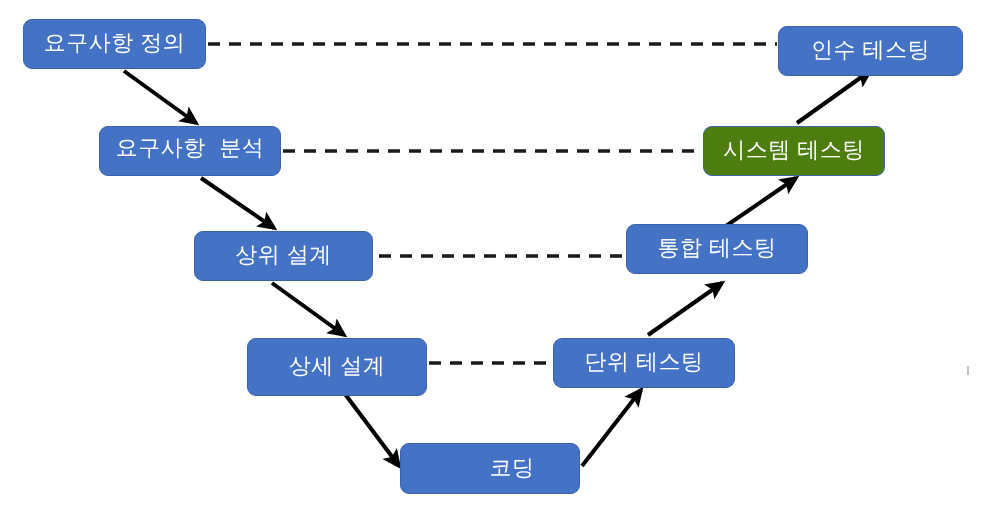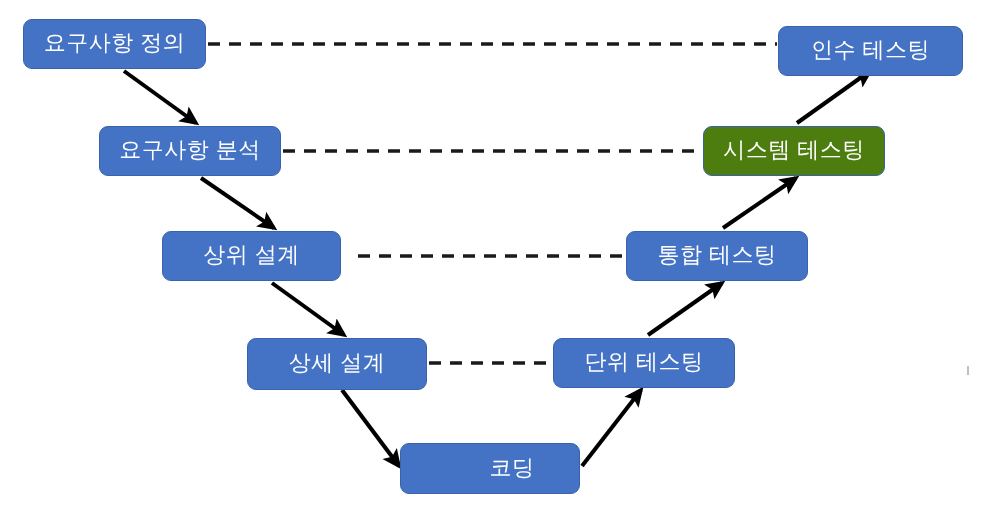--- a/index.html
+++ b/index.html
@@ -77,36 +77,36 @@
         <line x1="283" y1="151" x2="701" y2="151" stroke="#1A1A1A" stroke-width="3.5" stroke-dasharray="12 9"></line>
         <line x1="358" y1="256" x2="624" y2="256" stroke="#1A1A1A" stroke-width="3.5" stroke-dasharray="12 9"></line>
         <line x1="429" y1="363" x2="551" y2="363" stroke="#1A1A1A" stroke-width="3.5" stroke-dasharray="12 9"></line>
       </g>
   </svg>
 
   <div id="nodes-layer">
       <div class="node" style="left: 23px; top: 19px; width: 183px; height: 50px; background: rgb(68, 114, 196); border-color: rgb(58, 98, 171); color: rgb(255, 255, 255);">
         <span class="node-label">요구사항 정의</span>
       </div>
-      <div class="node" style="left: 99px; top: 126px; width: 182px; height: 50px; background: rgb(68, 114, 196); border-color: rgb(58, 98, 171); color: rgb(255, 255, 255);">
+      <div class="node" style="left: 99px; top: 126px; width: 182px; height: 50px; background: rgb(68, 114, 196); border-color: rgb(58, 98, 171); color: rgb(255, 255, 255); font-family: Liberation Mono, monospace;">
         <span class="node-label">요구사항 분석</span>
       </div>
-      <div class="node" style="left: 162px; top: 231px; width: 179px; height: 50px; background: rgb(68, 114, 196); border-color: rgb(58, 98, 171); color: rgb(255, 255, 255);">
+      <div class="node" style="left: 194px; top: 231px; width: 179px; height: 50px; background: rgb(68, 114, 196); border-color: rgb(58, 98, 171); color: rgb(255, 255, 255);">
         <span class="node-label">상위 설계</span>
       </div>
-      <div class="node" style="left: 247px; top: 338px; width: 180px; height: 52px; background: rgb(68, 114, 196); border-color: rgb(58, 98, 171); color: rgb(255, 255, 255);">
+      <div class="node" style="left: 247px; top: 338px; width: 180px; height: 58px; background: rgb(68, 114, 196); border-color: rgb(58, 98, 171); color: rgb(255, 255, 255);">
         <span class="node-label">상세 설계</span>
       </div>
       <div class="node" style="left: 400px; top: 443px; width: 180px; height: 51px; background: rgb(68, 114, 196); border-color: rgb(58, 98, 171); color: rgb(255, 255, 255); padding-left: 44px;">
         <span class="node-label">코딩</span>
       </div>
       <div class="node" style="left: 553px; top: 338px; width: 182px; height: 50px; background: rgb(68, 114, 196); border-color: rgb(58, 98, 171); color: rgb(255, 255, 255); justify-content: center;">
         <span class="node-label">단위 테스팅</span>
       </div>
-      <div class="node" style="left: 626px; top: 231px; width: 182px; height: 50px; background: rgb(68, 114, 196); border-color: rgb(58, 98, 171); color: rgb(255, 255, 255);">
+      <div class="node" style="left: 626px; top: 224px; width: 182px; height: 50px; background: rgb(68, 114, 196); border-color: rgb(58, 98, 171); color: rgb(255, 255, 255);">
         <span class="node-label">통합 테스팅</span>
       </div>
       <div class="node" style="left: 703px; top: 126px; width: 182px; height: 50px; background: #4d7c0f; border-color: rgb(58, 98, 171); color: rgb(255, 255, 255);">
         <span class="node-label">시스템 테스팅</span>
       </div>
       <div class="node" style="left: 778px; top: 26px; width: 185px; height: 50px; background: rgb(68, 114, 196); border-color: rgb(58, 98, 171); color: rgb(255, 255, 255);">
         <span class="node-label">인수 테스팅</span>
       </div>
     </div>
   <div id="artifact-layer">

